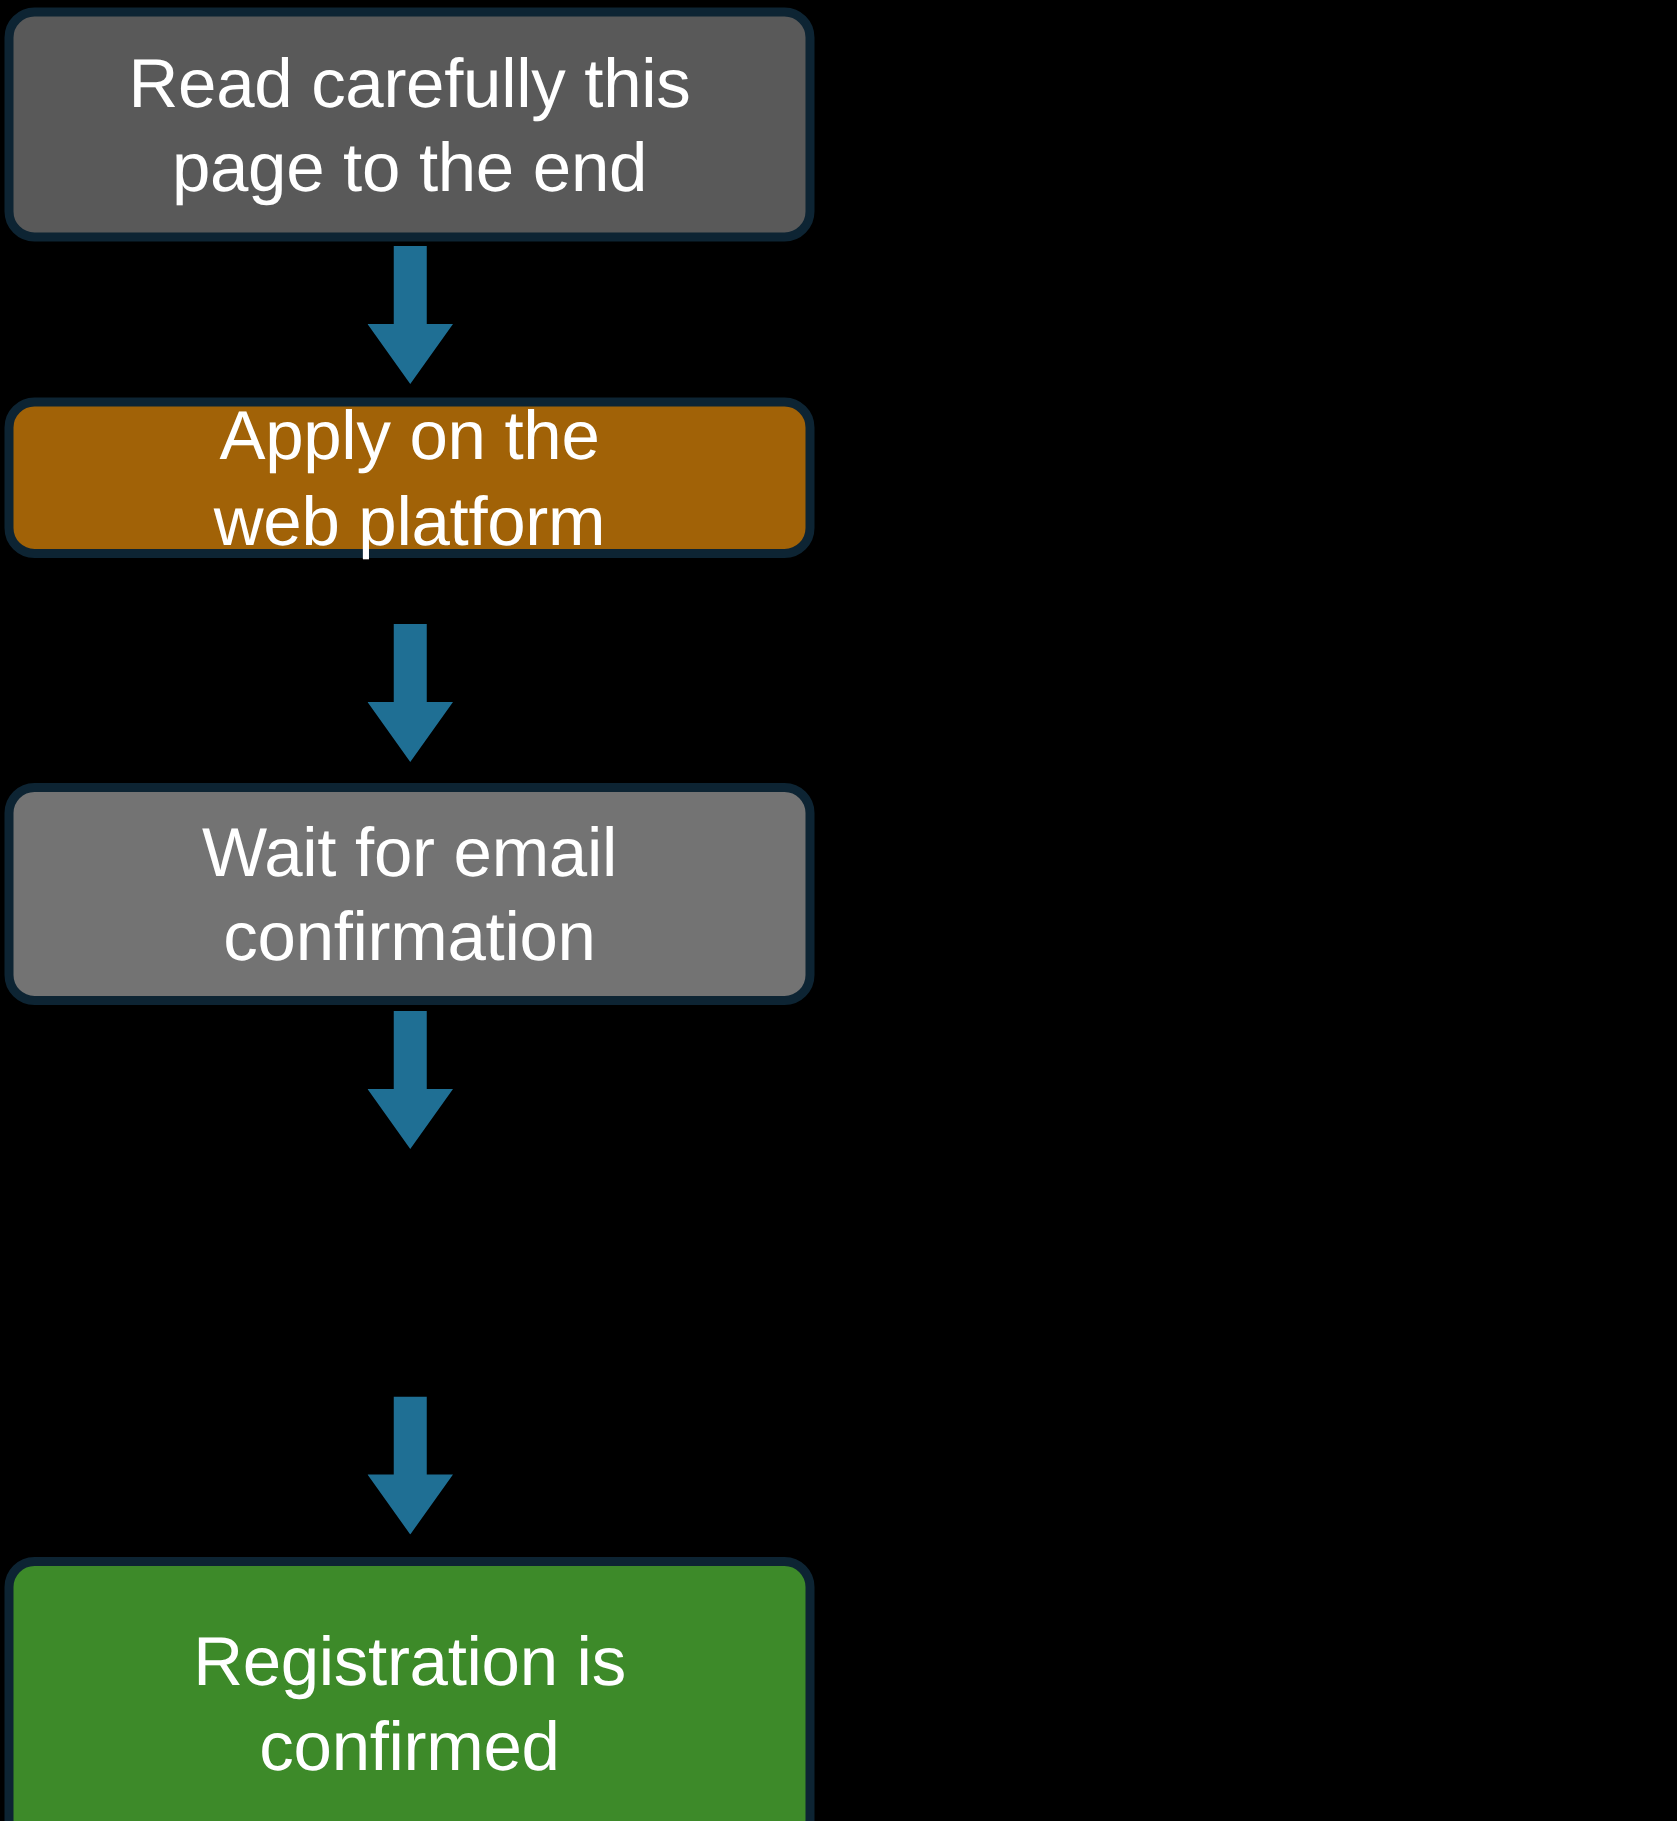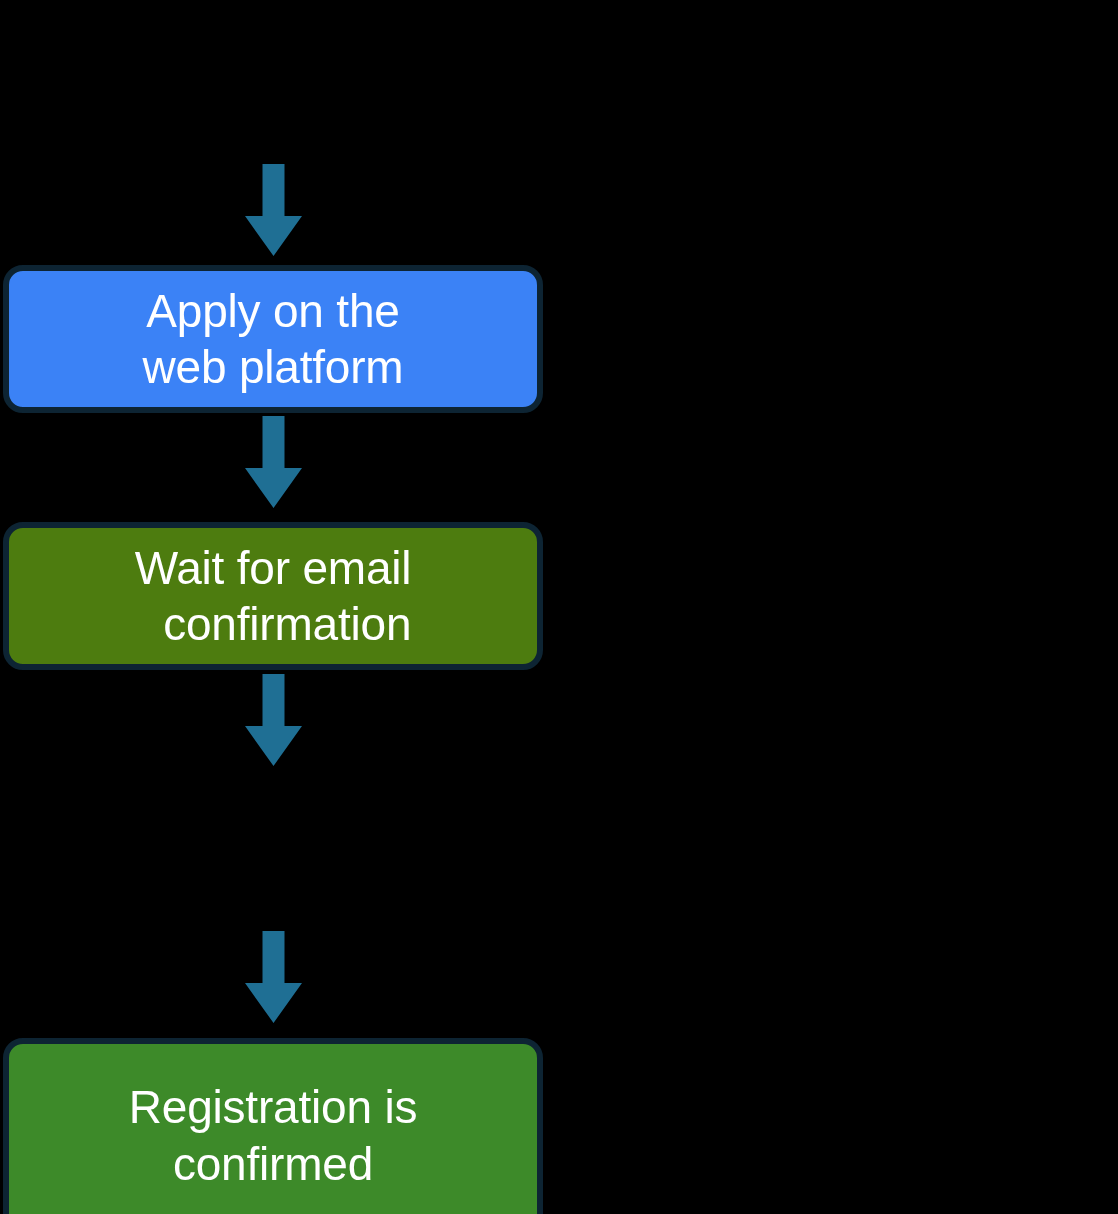--- a/index.html
+++ b/index.html
@@ -41,22 +41,22 @@
     letter-spacing: -0.2px;
     -webkit-font-smoothing: antialiased;
   }
   .node .node-label {
     display: block;
     padding: 0 10px;
     white-space: pre-line;
   }
 
   .node-start  { top: 5px;    height: 156px; background: #595959; }
-  .node-step-1 { top: 265px;  height: 148px; background: #3b82f6; }
-  .node-step-2 { top: 522px;  height: 148px; background: #4d7c0f; text-align: right; }
+  .node-step-1 { top: 265px;  height: 107px; background: #a16207; }
+  .node-step-2 { top: 522px;  height: 148px; background: #737373; }
   .node-step-3 { top: 780px;  height: 148px; background: #156082; }
   .node-end    { top: 1038px; height: 195px; background: #3d8a29; }
 
   
   .connector {
     position: absolute;
     left: 245px;
     width: 57px;
     height: 92px;
   }
@@ -65,20 +65,24 @@
   .connector-1 { top: 164px; }
   .connector-2 { top: 416px; }
   .connector-3 { top: 674px; }
   .connector-4 { top: 931px; }
 </style>
 </head>
 <body>
 
 <div id="canvas">
 
+  <div class="node node-start">
+    <span class="node-label">Read carefully this
+page to the end</span>
+  </div>
 
   <div class="connector connector-1">
     <svg viewBox="0 0 57 92" xmlns="http://www.w3.org/2000/svg">
       <polygon points="17.5,0 39.5,0 39.5,52 57,52 28.5,92 0,52 17.5,52" fill="#1f6f94"></polygon>
     </svg>
   </div>
 
   <div class="node node-step-1">
     <span class="node-label">Apply on the
 web platform</span>

